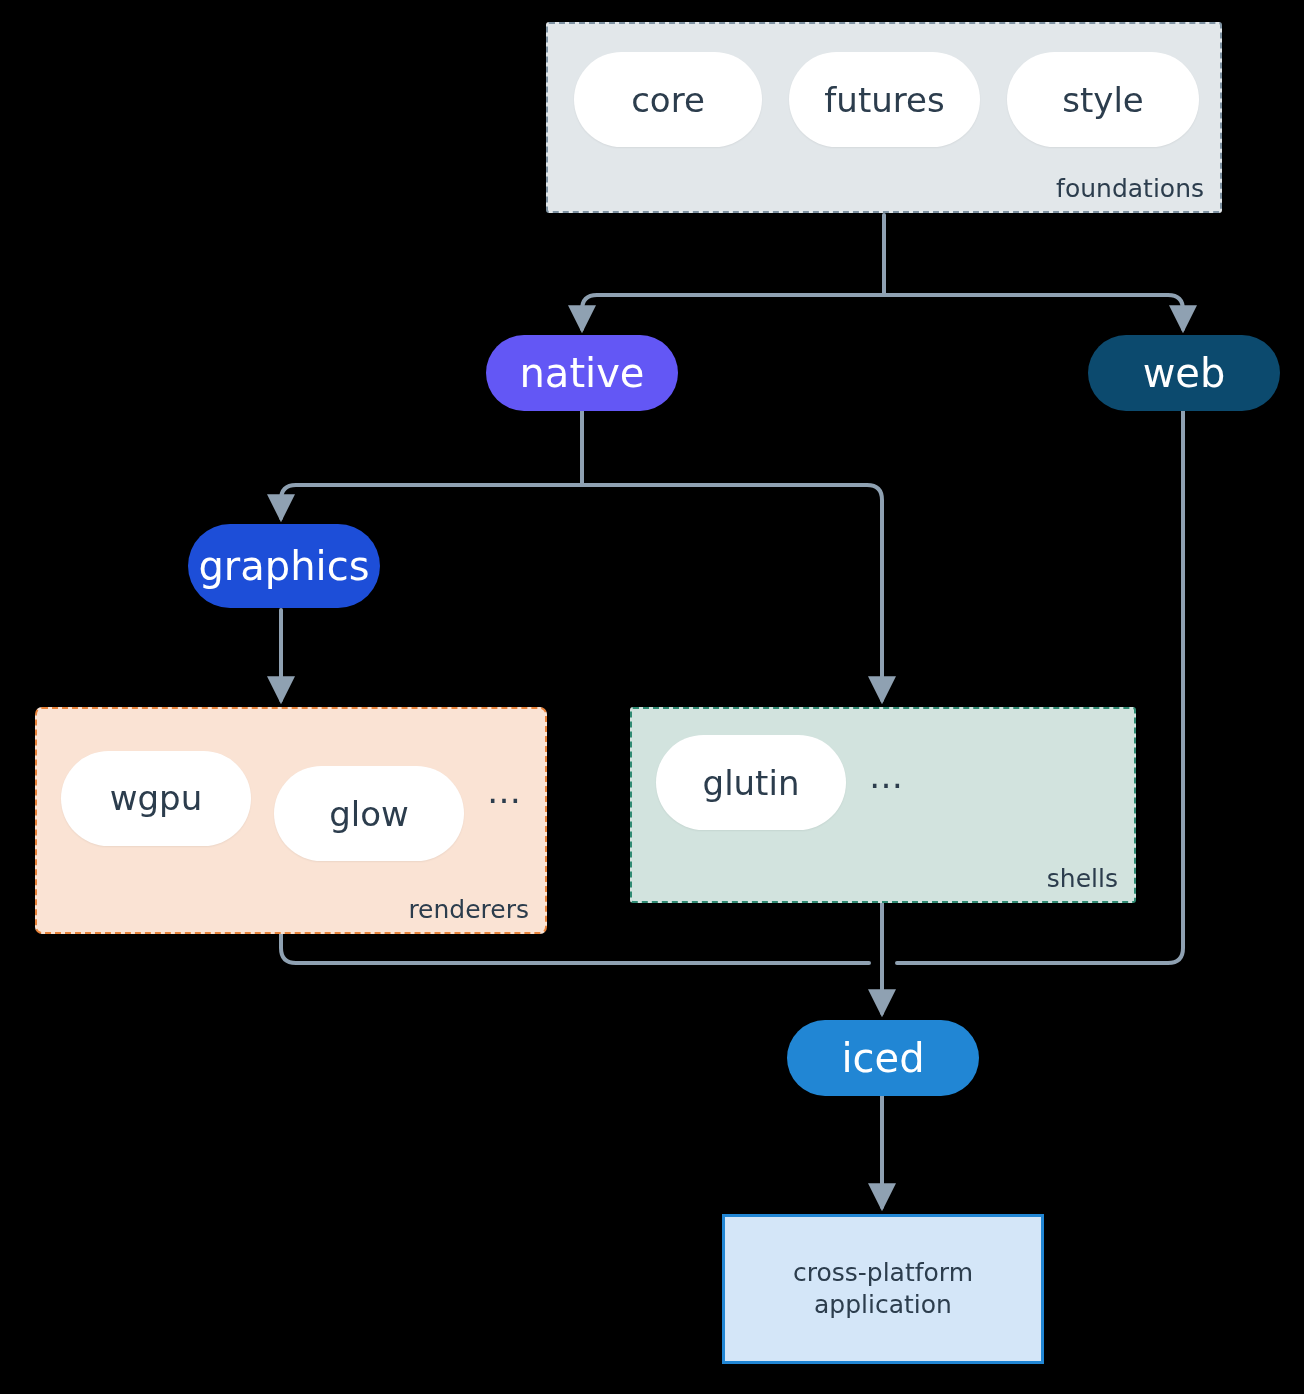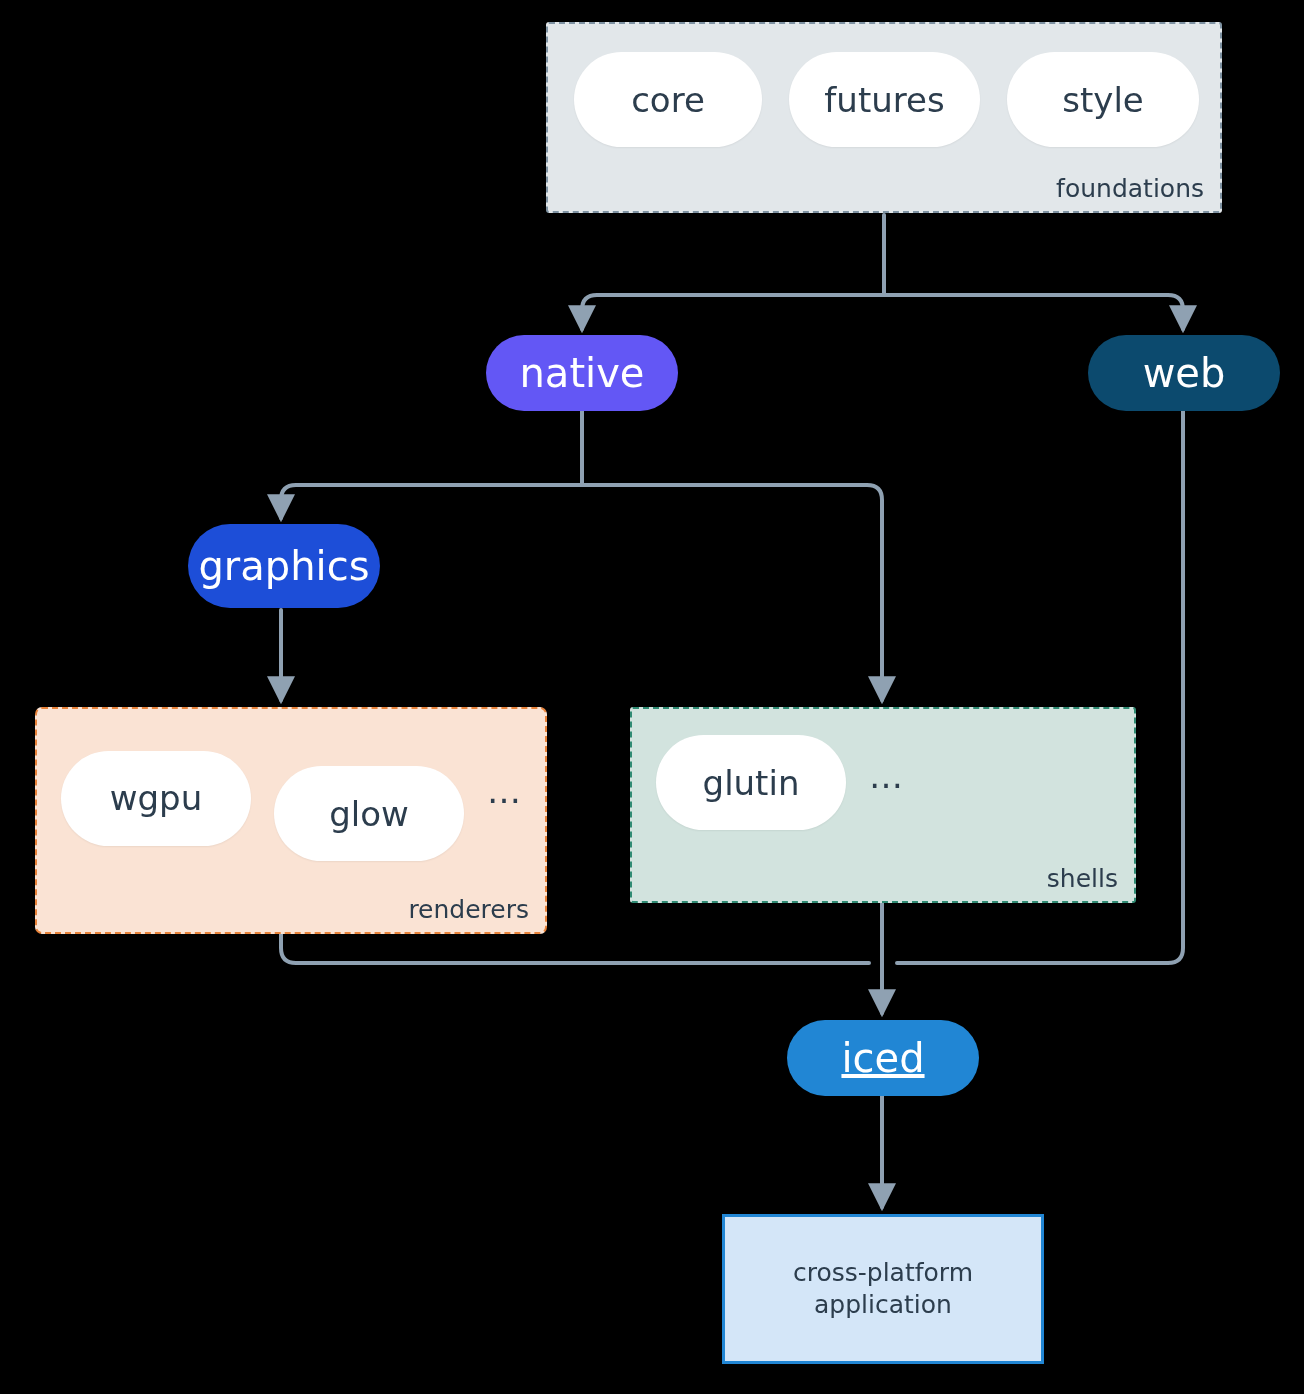--- a/index.html
+++ b/index.html
@@ -105,21 +105,21 @@
     align-items: center;
     justify-content: center;
     border-radius: 999px;
     color: #ffffff;
     font-size: 40px;
     box-sizing: border-box;
   }
   #node-native  { left: 486px; top: 335px; width: 192px; height: 76px; background: #6357f5; }
   #node-web     { left: 1088px; top: 335px; width: 192px; height: 76px; background: #0c4a6e; }
   #node-graphics{ left: 188px; top: 524px; width: 192px; height: 84px; background: #1d4ed8; }
-  #node-iced    { left: 787px; top: 1020px; width: 192px; height: 76px; background: #2186d4; text-decoration: underline; }
+  #node-iced    { left: 787px; top: 1020px; width: 192px; height: 76px; background: #2186d4; }
 
   
   #node-app {
     position: absolute;
     left: 722px;
     top: 1214px;
     width: 322px;
     height: 150px;
     background: #d4e6f8;
     border: 3px solid #2186d4;

